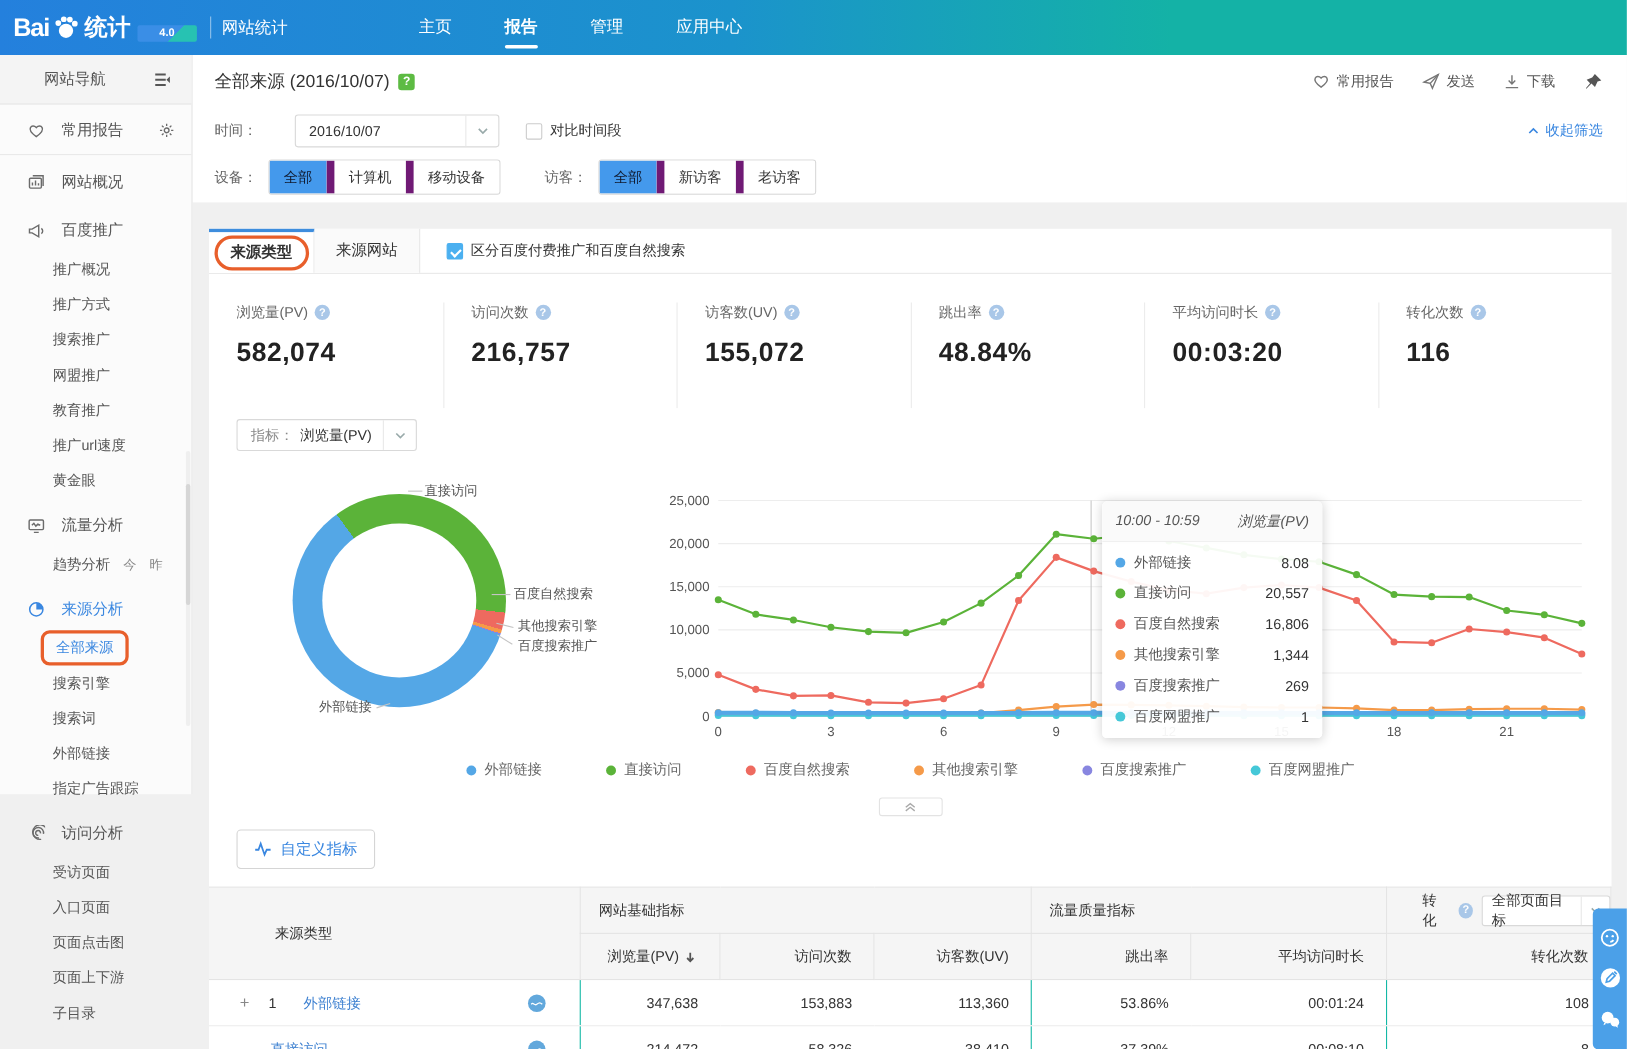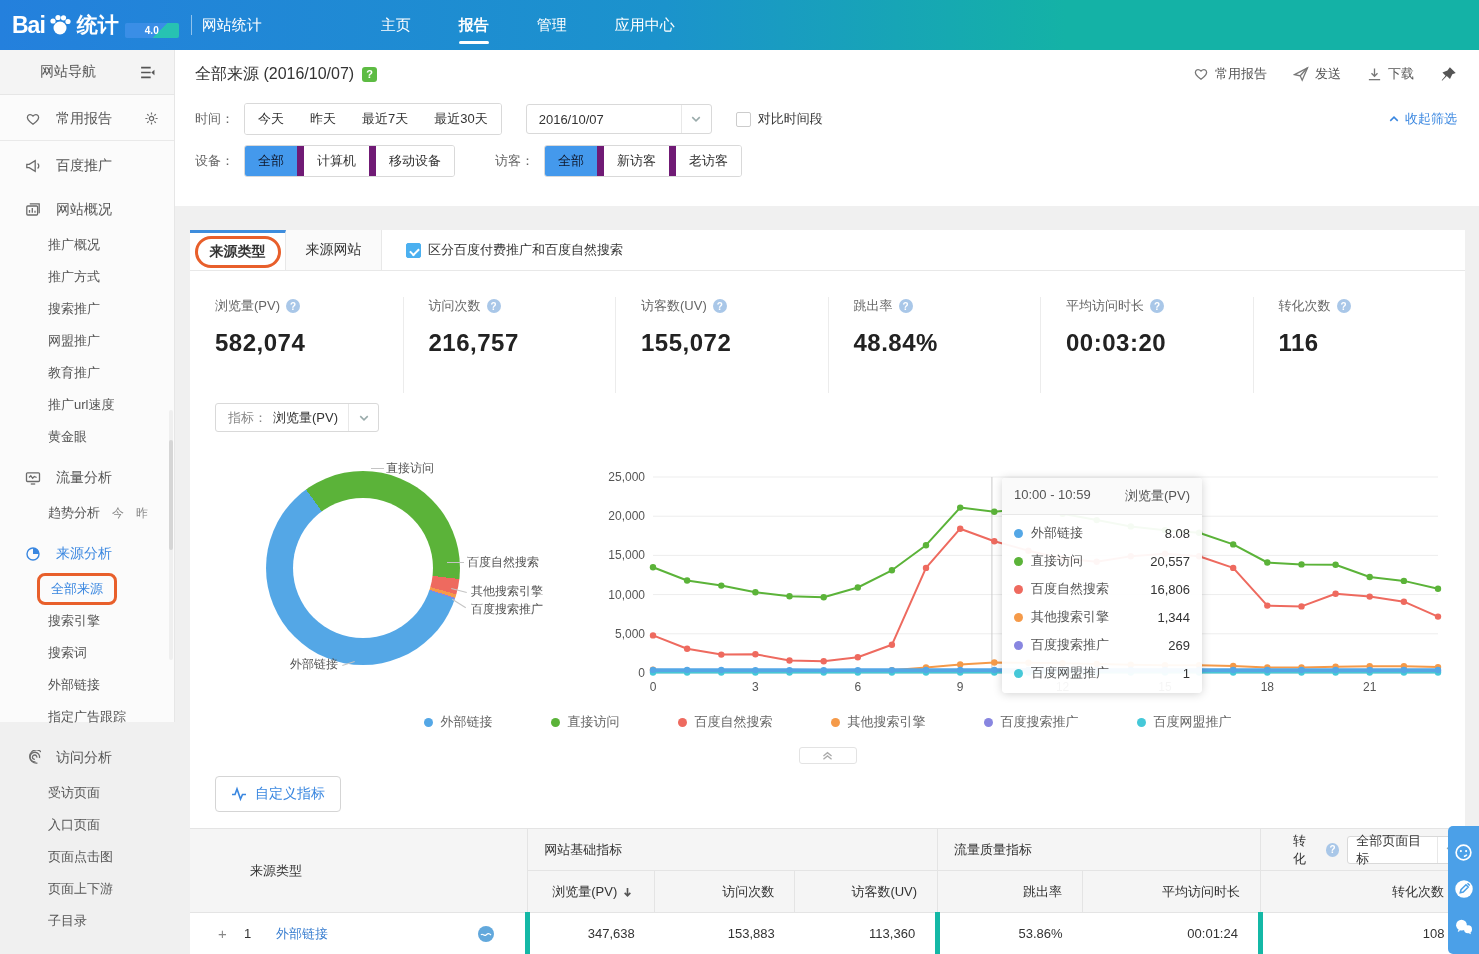--- a/index.html
+++ b/index.html
@@ -43,21 +43,21 @@
   .srow.active .icn { color:#3a87e0; }
   .suffix { color:#888; font-size:12px; margin-left:12px; }
   .gear-right { margin-left:auto; margin-right:16px; color:#777; }
   .annot-side { border:3px solid #e85f2b; border-radius:8px; padding:4px 11px; margin-left:-11px; position:relative; z-index:2; background:transparent; }
   .side-scroll { position:absolute; right:1px; top:360px; width:4px; height:250px; background:#efefef; border-radius:2px; }
   .side-scroll::after { content:""; position:absolute; top:30px; width:4px; height:110px; background:#d6d6d6; border-radius:2px; }
 
   .main { flex:1; background:#f0f0f0; min-width:0; }
 
   
-  .report-head { background:#fff; padding:0 0 24px 0; }
+  .report-head { background:#fff; padding:0 0 2px 0; }
   .rh1 { height:48px; display:flex; align-items:center; padding:0 22px 0 20px; }
   .page-title { font-size:16px; color:#333; }
   .q-green { display:inline-flex; width:15px; height:15px; border-radius:3px; background:#5dbb43; color:#fff; font-size:11px; font-weight:bold; align-items:center; justify-content:center; margin-left:8px; cursor:pointer; }
   .rh-actions { margin-left:auto; display:flex; align-items:center; gap:26px; color:#555; }
   .rh-act { display:flex; align-items:center; gap:6px; cursor:pointer; color:#555; font-size:13px; }
   .rh-act .icn { color:#777; }
   .rh2,.rh3 { height:42px; display:flex; align-items:center; padding-left:20px; }
   .flt-label { color:#666; margin-right:10px; }
   .btn-group { display:inline-flex; border:1px solid #d9d9d9; border-radius:3px; overflow:hidden; background:#fff; }
   .bg-item { padding:6px 13px; font-size:13px; color:#333; cursor:pointer; background:#fff; }
@@ -95,21 +95,21 @@
   .chart-area { position:relative; height:314px; }
   .metric-select { position:absolute; left:25px; top:10px; height:29px; }
   .metric-select .lab { color:#888; padding-left:12px; }
   .metric-select .val { padding:0 10px 0 6px; color:#333; }
   .donut { position:absolute; left:76px; top:78px; width:194px; height:194px; border-radius:50%; }
   .donut::after { content:""; position:absolute; inset:27px; background:#fff; border-radius:50%; }
   .dlab { position:absolute; font-size:12px; color:#555; white-space:nowrap; }
   .dline { position:absolute; height:1px; background:#c4c4c4; }
   .linechart { position:absolute; left:408px; top:74px; }
   .tooltip { position:absolute; left:812px; top:85px; width:200px; background:rgba(255,255,255,.94); border-radius:4px; box-shadow:0 1px 10px rgba(0,0,0,.18); z-index:6; }
-  .tt-head { display:flex; justify-content:space-between; padding:9px 12px; color:#555; border-bottom:1px solid #e8e8e8; background:#fafafa; border-radius:4px 4px 0 0; }
+  .tt-head { display:flex; justify-content:space-between; padding:9px 12px; color:#555; border-bottom:1px solid #e8e8e8; background:#fafafa; border-radius:4px 4px 0 0;font-style:italic; }
   .tt-rows { padding:4px 0 6px; }
   .tt-row { display:flex; align-items:center; padding:5px 12px; }
   .tt-dot { width:9px; height:9px; border-radius:50%; margin-right:8px; flex:none; }
   .tt-lab { color:#555; }
   .tt-val { margin-left:auto; color:#333; }
 
   .legend { display:flex; justify-content:center; gap:58px; height:30px; align-items:center; }
   .lg-item { display:flex; align-items:center; gap:8px; color:#666; cursor:pointer; }
   .lg-dot { width:9px; height:9px; border-radius:50%; }
 
@@ -117,21 +117,21 @@
   .custom-btn { display:inline-flex; align-items:center; gap:8px; margin:12px 0 16px 25px; border:1px solid #d5d5d5; border-radius:4px; padding:8px 15px; color:#3a87e0; font-size:14px; cursor:pointer; background:#fff; }
 
   
   table.tbl { width:100%; border-collapse:collapse; font-size:13px; }
   .tbl th { font-weight:normal; background:#f5f5f5; border:1px solid #e4e4e4; height:42px; color:#333; }
   .tbl th.group { text-align:left; padding-left:16px; }
   .tbl th.c-source { text-align:left; padding-left:60px; border-left:none; }
   .tbl th.num { text-align:right; padding-right:20px; }
   .tbl td { border-bottom:1px solid #ededed; height:42px; background:#fff; }
   .tbl td.num { text-align:right; padding-right:20px; }
-  .tbl td.gline { border-left:5px solid #14b8a6; }
+  .tbl td.gline { border-left:1px solid #14b8a6; }
   .src-cell { display:flex; align-items:center; padding-left:28px; }
   .expander { width:14px; color:#888; font-size:15px; cursor:pointer; }
   .row-idx { width:30px; text-align:left; padding-left:12px; color:#333; }
   .src-link { color:#3b7fd0; text-decoration:none; margin-left:14px; cursor:pointer; }
   .favicon { margin-left:auto; margin-right:30px; }
   .sort-icn { color:#555; margin-left:4px; }
   .conv-head { display:flex; align-items:center; gap:8px; padding-left:16px; }
   .conv-sel { width:122px; height:28px; }
   .conv-sel .sel-val { flex:1; padding:0 8px; }
   .conv-sel .sel-chev { width:26px; }
@@ -193,35 +193,35 @@
             <span class="icn gear-right">
               <svg width="15" height="15" viewBox="0 0 16 16" fill="none" stroke="currentColor" stroke-width="1.3">
                 <circle cx="8" cy="8" r="2.3"></circle>
                 <path d="M8 1.5v2.2M8 12.3v2.2M1.5 8h2.2M12.3 8h2.2M3.4 3.4L5 5M11 11l1.6 1.6M12.6 3.4L11 5M5 11l-1.6 1.6"></path>
               </svg>
             </span>
           </div>
           <div class="srow s1">
             <span class="icn ">
               <svg width="16" height="16" viewBox="0 0 16 16" fill="none" stroke="currentColor" stroke-width="1.3">
-                <path d="M1.8 6.3v3.4h2.4l6 3.6V2.7l-6 3.6H1.8z"></path>
-                <path d="M12.6 5.6a3 3 0 010 4.8"></path>
-              </svg>
-            </span>
-            <span>百度推广</span>
+                <rect x="1.8" y="4" width="10.8" height="9" rx="1"></rect>
+                <path d="M4.8 1.8h9.4v9.4"></path>
+                <path d="M4.5 10.7V8M7.3 10.7V6M10 10.7V8.7"></path>
+              </svg>
+            </span>
+            <span>网站概况</span>
           </div>
           <div class="srow s1">
             <span class="icn ">
               <svg width="16" height="16" viewBox="0 0 16 16" fill="none" stroke="currentColor" stroke-width="1.3">
-                <rect x="1.8" y="4" width="10.8" height="9" rx="1"></rect>
-                <path d="M4.8 1.8h9.4v9.4"></path>
-                <path d="M4.5 10.7V8M7.3 10.7V6M10 10.7V8.7"></path>
-              </svg>
-            </span>
-            <span>网站概况</span>
+                <path d="M1.8 6.3v3.4h2.4l6 3.6V2.7l-6 3.6H1.8z"></path>
+                <path d="M12.6 5.6a3 3 0 010 4.8"></path>
+              </svg>
+            </span>
+            <span>百度推广</span>
           </div>
           <div class="srow s2">
             <span>推广概况</span>
           </div>
           <div class="srow s2">
             <span>推广方式</span>
           </div>
           <div class="srow s2">
             <span>搜索推广</span>
           </div>
@@ -343,26 +343,20 @@
               </div>
             </div>
           <span class="icn" style="color:#555;margin-left:26px">
               <svg width="17" height="17" viewBox="0 0 16 16" fill="currentColor">
                 <path d="M9.3 1.2L14.8 6.7l-3.2 1-2.2 4.6-3-3L2 13.8l-.4-.4 3.6-4.3-2.9-2.9 4.7-2z"></path>
               </svg>
             </span>
         </div>
         <div class="rh2">
           <span class="flt-label">时间：</span>
-          <span class="btn-group" id="time-presets">
-              <span class="bg-item noborder">今天</span>
-              <span class="bg-item noborder">昨天</span>
-              <span class="bg-item noborder">最近7天</span>
-              <span class="bg-item noborder">最近30天</span>
-            </span>
           <span class="sel date-sel">
             <span class="sel-val">2016/10/07</span>
             <span class="sel-chev icn">
                 <svg width="12" height="12" viewBox="0 0 16 16" fill="none" stroke="currentColor" stroke-width="2">
                   <path d="M3 5.5l5 5 5-5"></path>
                 </svg>
               </span>
           </span>
           <span class="cb-wrap">
             <span class="cb"></span>

